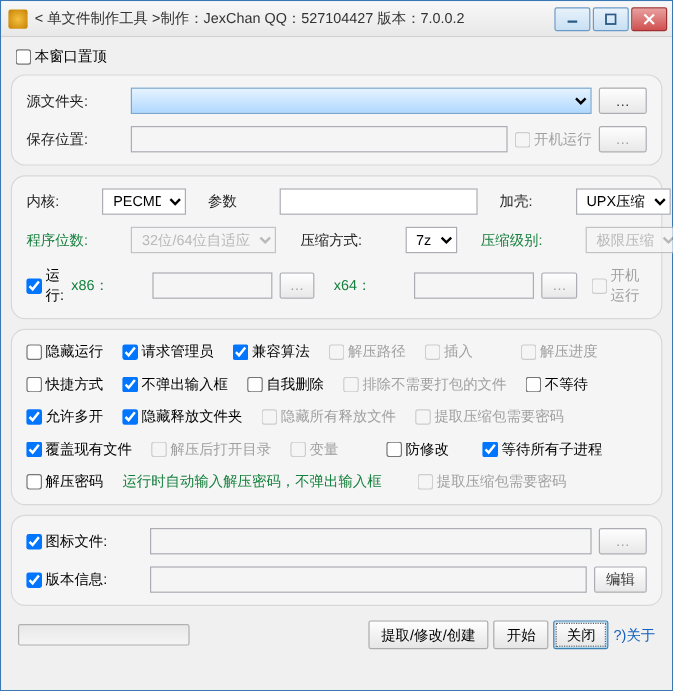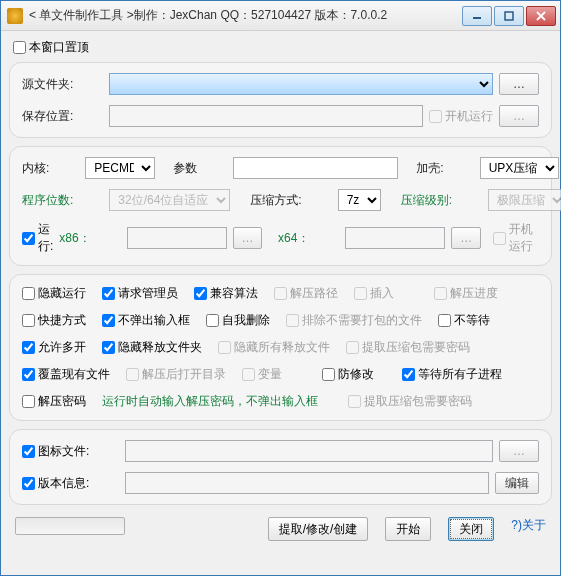--- a/index.html
+++ b/index.html
@@ -30,21 +30,21 @@
 select, input[type=text] { height: 22px; border: 1px solid #abadb3; background: #fff; padding: 0 4px; margin-left: 30px; }
 select:disabled, input[type=text]:disabled { background: #f5f5f5; color: #a0a0a0; }
 
 .combo-src { flex: 1; background: linear-gradient(#e6f3ff, #b0d8ff); border: 1px solid #7aa8d0; }
 .btn-sm { width: 40px; height: 22px; border: 1px solid #abadb3; background: linear-gradient(#fefefe, #e8e8e8); border-radius: 2px; cursor: pointer; text-align: center; line-height: 20px; color: #333; }
 .btn-sm.dis { color: #a0a0a0; }
 
 .opts { display: flex; flex-wrap: wrap; gap: 10px 16px; }
 .opts .chk { min-width: 64px; }
 
-.bottom-bar { display: flex; align-items: flex-start; gap: 17px; padding: 4px 6px 2px 6px; }
+.bottom-bar { display: flex; align-items: center; gap: 4px; padding: 4px 6px 2px 6px; }
 .progress { flex: 1; max-width: 170px; height: 18px; border: 1px solid #b0b0b0; background: linear-gradient(#e8e8e8, #f5f5f5); border-radius: 2px; }
 .spacer { flex: 1; }
 .btn { height: 24px; padding: 0 10px; border: 1px solid #acacac; background: linear-gradient(#fefefe, #e6e6e6); border-radius: 2px; cursor: pointer; }
 .btn.focus { border: 1px solid #3c7fb1; outline: 1px dotted #666; outline-offset: -3px; box-shadow: inset 0 0 0 1px #b0d8f0; }
 .link { color: #1060c0; cursor: pointer; }
 </style>
 </head>
 <body>
 
 <div class="window">

